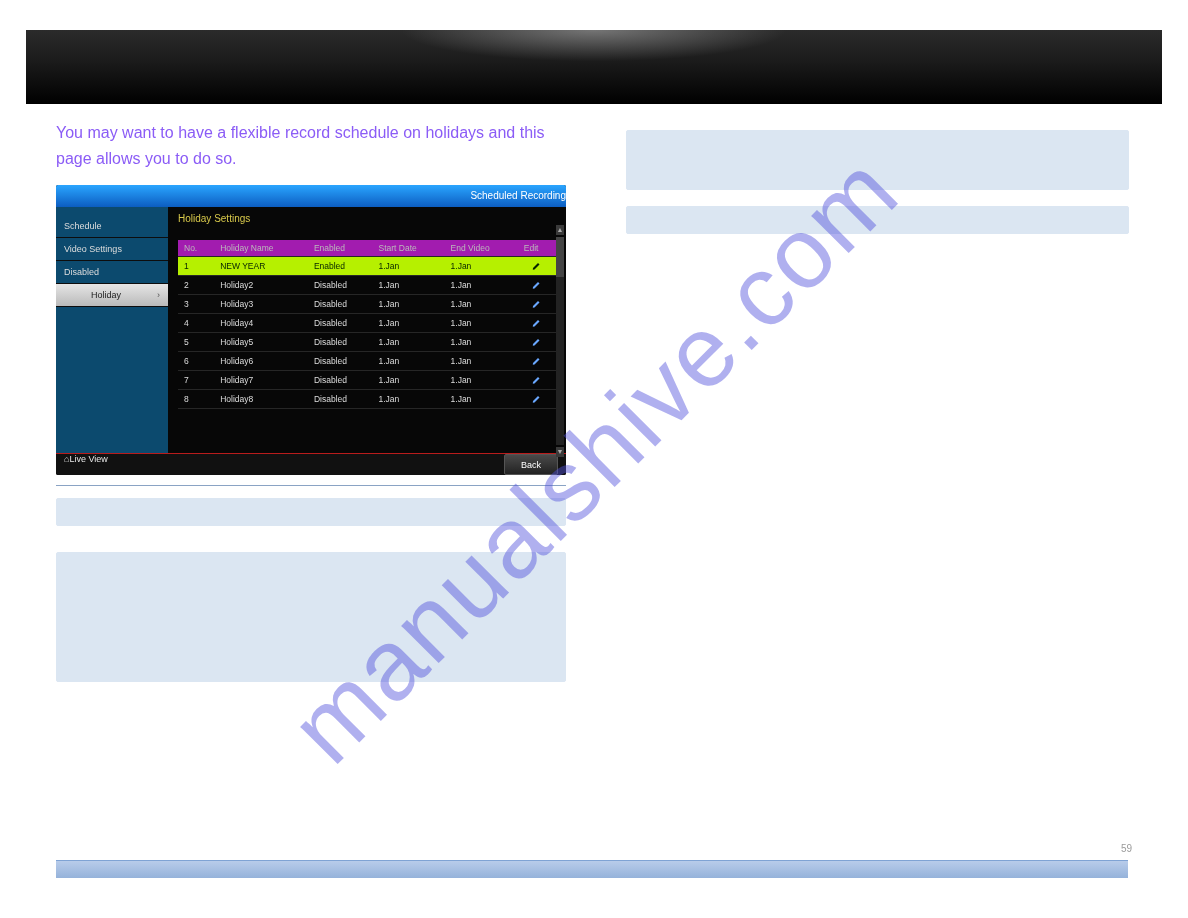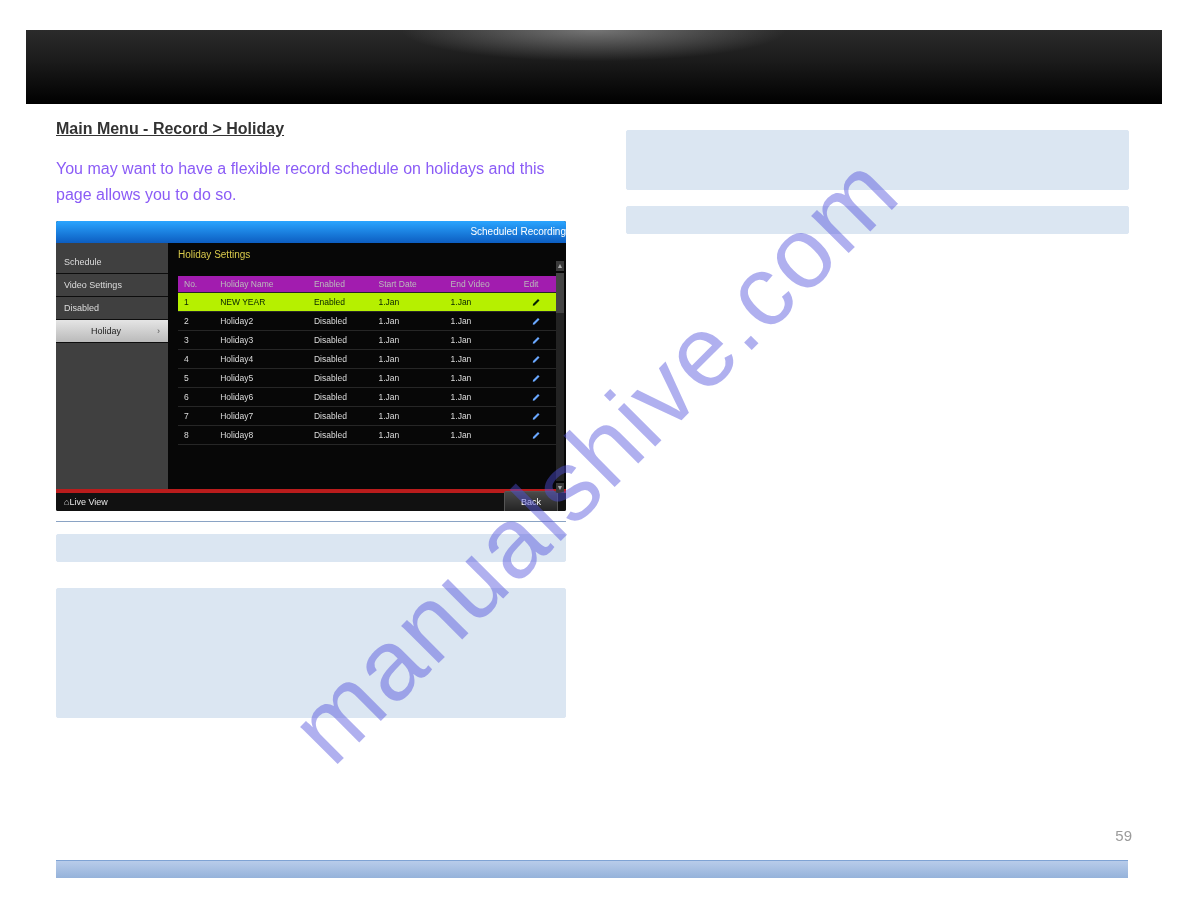--- a/index.html
+++ b/index.html
@@ -97,21 +97,21 @@
     background: linear-gradient(to bottom, #2aa5ff, #0c5dc1);
     color: #fff;
     text-align: right;
     font-size: 10px;
     line-height: 22px;
     font-weight: 500;
   }
   .dvr-main { display: flex; height: 246px; }
   .dvr-sidebar {
     width: 112px;
-    background: #404040;
+    background: #0c4a6e;
     padding-top: 8px;
   }
   .dvr-sidebar-item {
     padding: 6px 8px;
     font-size: 9px;
     color: #ddd;
     border-bottom: 1px solid #0d0d0d;
   }
   .dvr-sidebar-item.active {
     background: linear-gradient(to bottom, #e5e5e5, #bababa);
@@ -146,24 +146,23 @@
   }
   .dvr-scroll .arrow-btn {
     position:absolute; left:0; right:0; height:10px; background:#3a3a3a;
     text-align:center; color:#aaa; font-size:7px; line-height:10px;
   }
   .dvr-scroll .au{ top:-12px; }
   .dvr-scroll .ad{ bottom:-12px; }
   .dvr-footer {
     height: 22px;
     background: #111;
-    border-top: 4px solid #b91c1c;
+    border-top: 1px solid #b91c1c;
     display: flex;
     justify-content: space-between;
-    align-items: center;
     padding: 0 8px;
     font-size: 9px;
   }
   .dvr-footer .lv::before { content:"\2302 "; }
   .dvr-footer .back-btn {
     background: linear-gradient(to bottom,#4a4a4a,#222);
     border: 1px solid #555;
     color:#fff; padding:5px 16px; border-radius:2px; font-size:9px;
   }
 
@@ -190,37 +189,36 @@
     left: 56px;
     right: 60px;
     bottom: 40px;
     height: 18px;
     background: linear-gradient(to bottom, #b8ccea, #95b2da);
     border-top: 1px solid #7fa3d4;
   }
   .page-num {
     position: absolute;
     right: 56px;
-    bottom: 74px;
+    bottom: 64px;
     color: #9b9b9b;
-    font-size: 15px;
+    font-size: 10px;
   }
 
 </style>
 </head>
 <body>
 
 <div class="top-banner"></div>
 
 <div class="watermark">manualshive.com</div>
 
 <div class="page-body">
   <div class="col-left">
 
-    <div class="heading">Main Menu - Record &gt; Holiday</div>
 
     <p class="paragraph">You may want to have a flexible record schedule on holidays and this page allows you to do so.</p>
 
 
     <div class="dvr-box">
       <div class="dvr-titlebar">Scheduled Recording</div>
       <div class="dvr-main">
         <div class="dvr-sidebar">
           <div class="dvr-sidebar-item"><span>Schedule</span></div>
           <div class="dvr-sidebar-item"><span>Video Settings</span></div>

